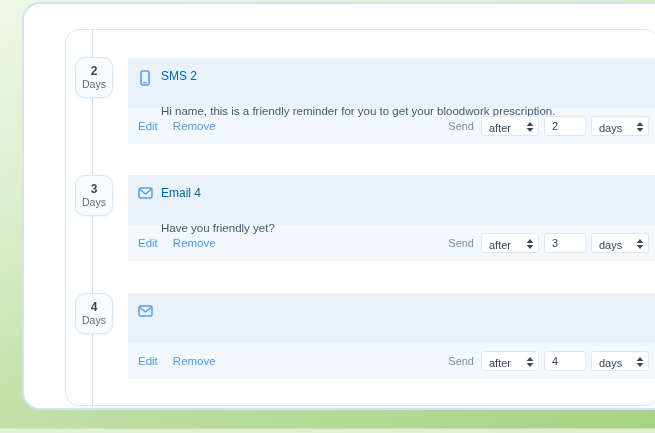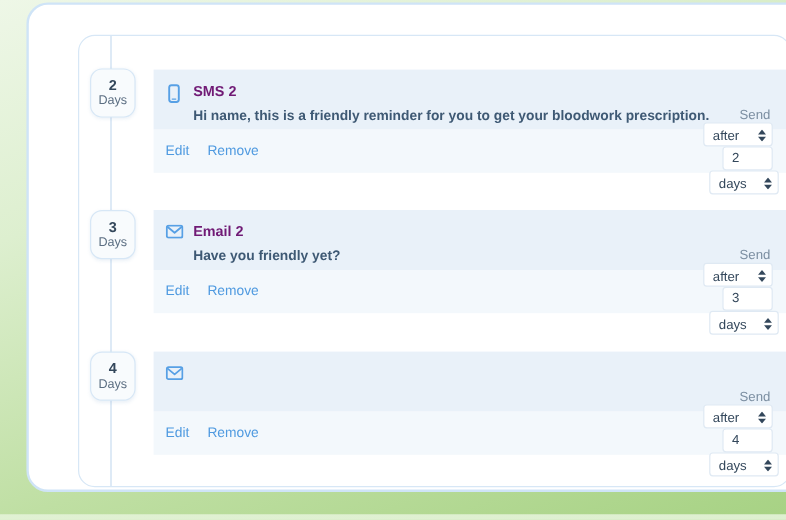--- a/index.html
+++ b/index.html
@@ -42,31 +42,31 @@
 
   .card { position:absolute; left:62px; width:529px; height:86px; }
   .card-0 { top:28px; } .card-1 { top:145px; } .card-2 { top:263px; }
 
   .card-body {
     height:50px; background:#e9f1f9; padding:11px 12px 0 9px;
     display:flex; align-items:flex-start;
   }
   .icon-slot { width:16px; flex:0 0 16px; display:flex; justify-content:center; padding-top:1px; }
   .card-text { padding-left:8px; }
-  .card-title { font-size:12px; font-weight:700; color:#701a75; line-height:14px; }
-  .card-desc { font-size:11.5px; color:#3e5974; margin-top:8px; line-height:13px;font-weight:bold; }
+  .card-title { font-size:12px; font-weight:400; color:#0369a1; line-height:14px; }
+  .card-desc { font-size:11.5px; color:#3e5974; margin-top:22px; line-height:13px; }
 
   .card-footer {
     height:36px; background:#f3f8fc; display:flex; align-items:center;
     padding:0 8px 0 10px;
   }
   .link { font-size:11.5px; color:#4f9ae0; cursor:pointer;text-align:right; }
   .link + .link { margin-left:15px; }
 
-  .send-group { margin-left:auto; display:flex; align-items:flex-end;flex-direction:column; }
+  .send-group { margin-left:auto; display:flex; align-items:center; }
   .send-label { font-size:11px; color:#7b8ea1; margin-right:7px; }
   .sel-box {
     position:relative; height:20px; background:#ffffff;
     border:1px solid #dfe9f3; border-radius:3px;
     display:flex; align-items:center;
     font-size:11px; color:#33475b; padding:4px 16px 0 7px; cursor:pointer;
   }
   .sel-after { width:58px; margin-right:5px; }
   .sel-days  { width:58px; }
   .arrows { position:absolute; right:4px; top:5px; }
@@ -139,21 +139,21 @@
 
     <div class="card card-1">
       <div class="card-body">
         <span class="icon-slot">
           <svg width="15" height="12" viewBox="0 0 15 12">
             <rect x="1" y="1" width="13" height="10" rx="1.4" fill="none" stroke="#57a0e5" stroke-width="1.5"></rect>
             <path d="M1.5 2 L7.5 7 L13.5 2" fill="none" stroke="#57a0e5" stroke-width="1.5" stroke-linejoin="round"></path>
           </svg>
         </span>
         <div class="card-text">
-          <div class="card-title">Email 2</div>
+          <div class="card-title">Email 4</div>
           <div class="card-desc">Have you friendly yet?</div>
         </div>
       </div>
       <div class="card-footer">
         <span class="link">Edit</span>
         <span class="link">Remove</span>
         <div class="send-group">
           <span class="send-label">Send</span>
           <div class="sel-box sel-after">
             <span>after</span>

